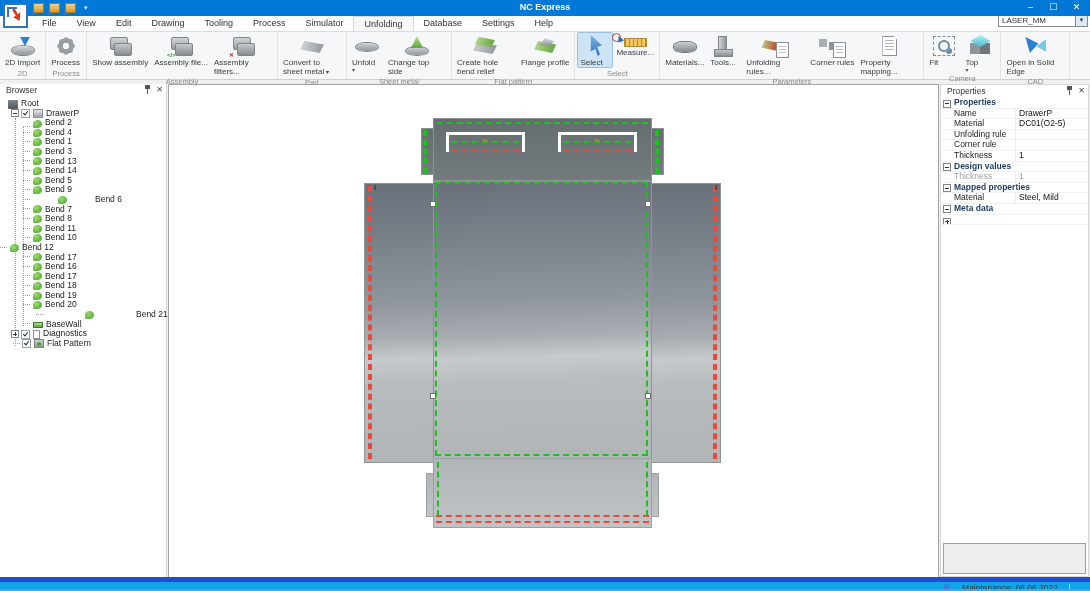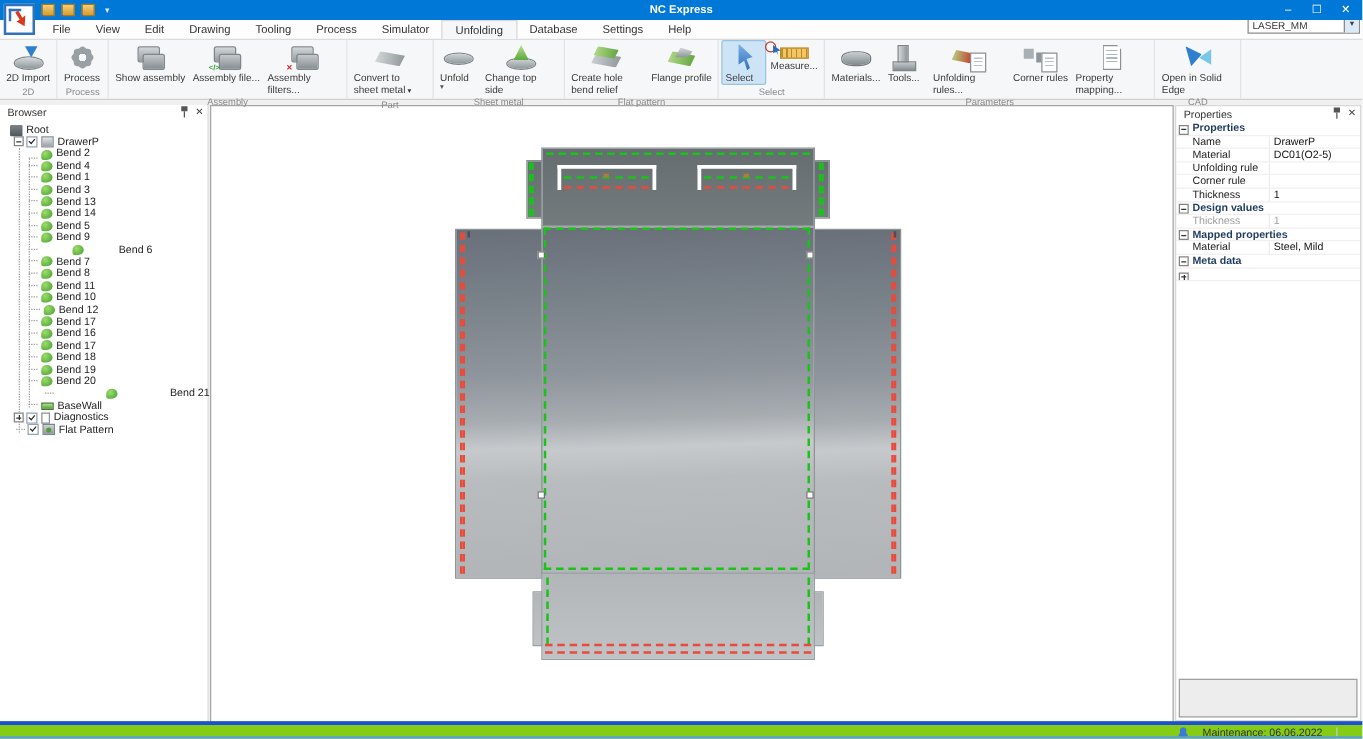--- a/index.html
+++ b/index.html
@@ -137,21 +137,21 @@
   .gh{border-top:2px dashed #17c417;height:0!important;z-index:3}
   .rh{border-top:2px dashed #ea4a3a;height:0!important;z-index:3}
   .gv{border-left:2px dashed #17c417;width:0!important;z-index:3}
   .dgv{width:2px!important;border-left:2px dashed #17c417;border-right:2px dashed #17c417;z-index:3}
   .drv{width:3px!important;border-left:2px dashed #ea4a3a;border-right:2px dashed #ea4a3a;z-index:3}
   .grect{border:2px dashed #17c417;background:transparent;z-index:3}
   .marker{width:6px;height:6px;background:#fff;border:1px solid #6f6f6f;z-index:4}
   .dot{width:4px;height:3px;background:#b5793f;z-index:4}
   .tick{width:2px;height:5px;background:#4a4f52;z-index:4}
   
-  .statusbar{position:absolute;left:0;bottom:0;width:100%;height:14px;background:#84cc16;border-top:3px solid #1d4ed8;box-sizing:border-box}
+  .statusbar{position:absolute;left:0;bottom:0;width:100%;height:14px;background:#0ea5e9;border-top:5px solid #1d4ed8;box-sizing:border-box}
   .statusbar .blue-edge{position:absolute;left:0;bottom:0;width:100%;height:2px;background:#5a9fd4}
   .maint-ic{position:absolute;left:944px;top:2px;width:5px;height:8px;background:#3a7bd5;border-radius:2px 2px 0 0}
   .maint-ic::after{content:"";position:absolute;left:-1px;top:5px;width:7px;height:2px;background:#3a7bd5}
   .maint-text{position:absolute;right:32px;top:1px;font-size:8.5px;color:#333}
   .st-sep{position:absolute;right:20px;top:2px;width:1px;height:8px;background:#c8c8c8}
 </style>
 </head>
 <body>
 
 <div class="titlebar">
@@ -306,20 +306,34 @@
         <div class="rbtn">
           <span class="ric i-property-mapping"></span>
           <div class="rlabel">Property mapping...</div>
         </div>
       </div>
       <div class="rglabel">Parameters</div>
     </div>
     <div class="rgroup">
       <div class="rbuttons">
         <div class="rbtn">
+          <span class="ric i-fit"></span>
+          <div class="rlabel">Fit</div>
+        </div>
+        <div class="rbtn">
+          <span class="ric i-cube-top"></span>
+          <div class="rlabel">Top</div>
+          <div class="caret-below">▾</div>
+        </div>
+      </div>
+      <div class="rglabel">Camera</div>
+    </div>
+    <div class="rgroup">
+      <div class="rbuttons">
+        <div class="rbtn">
           <span class="ric i-solid-edge"></span>
           <div class="rlabel">Open in Solid Edge</div>
         </div>
       </div>
       <div class="rglabel">CAD</div>
     </div>
   </div>
 
 <div class="panel" id="browser-panel">
   <div class="phead">
@@ -400,21 +414,21 @@
       <div class="trow" style="padding-left: 23px;">
         <span class="stub"></span>
         <span class="ticon t-bend"></span>
         <span class="tlabel">Bend 11</span>
       </div>
       <div class="trow" style="padding-left: 23px;">
         <span class="stub"></span>
         <span class="ticon t-bend"></span>
         <span class="tlabel">Bend 10</span>
       </div>
-      <div class="trow" style=" margin-left: 25px;">
+      <div class="trow" style="">
         <span class="stub"></span>
         <span class="ticon t-bend"></span>
         <span class="tlabel">Bend 12</span>
       </div>
       <div class="trow" style="padding-left: 23px;">
         <span class="stub"></span>
         <span class="ticon t-bend"></span>
         <span class="tlabel">Bend 17</span>
       </div>
       <div class="trow" style="padding-left: 23px;">

